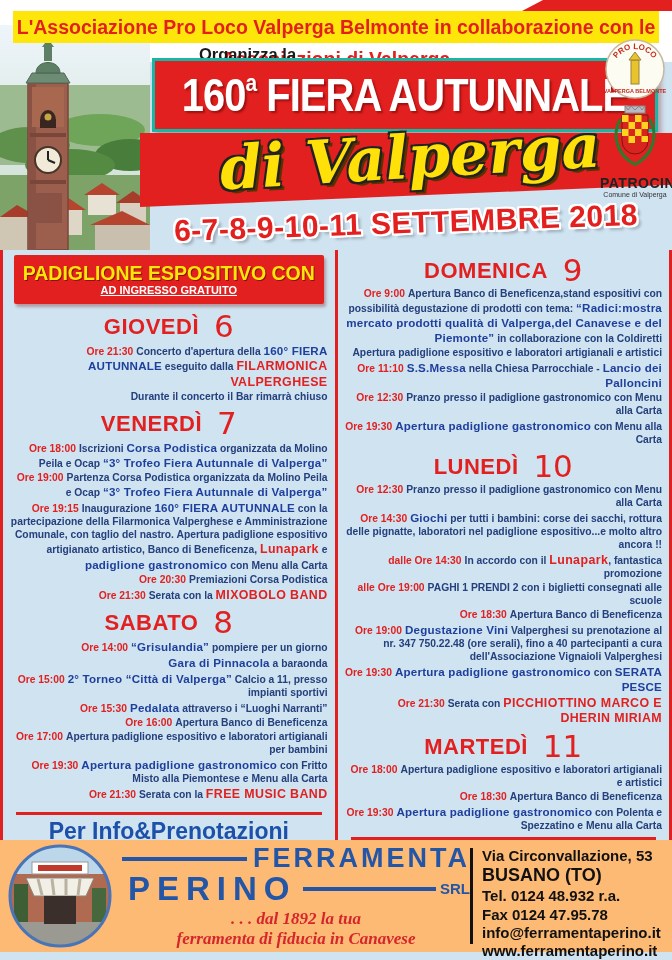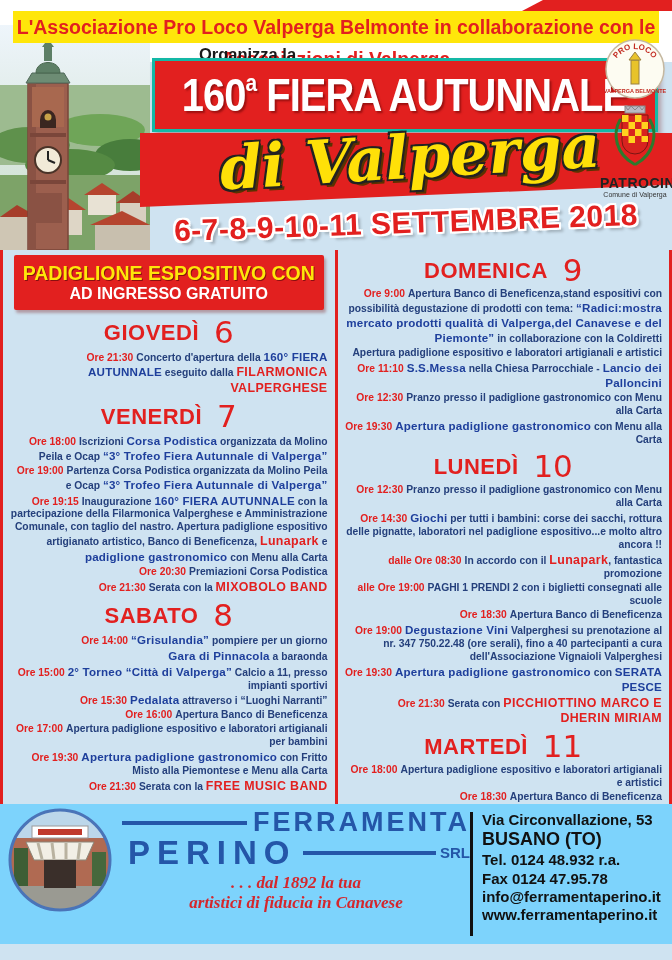--- a/index.html
+++ b/index.html
@@ -35,35 +35,35 @@
   .comune{font-size:7px;color:#333;}
   
   .content{position:absolute;top:250px;left:0;right:0;height:598px;display:flex;
     border-left:3px solid var(--red,#e2201f);border-right:3px solid var(--red,#e2201f);box-sizing:border-box;}
   .col{flex:1;display:flex;flex-direction:column;padding:2px 7px 4px 7px;overflow:hidden;box-sizing:border-box;}
   .col-divider{width:3px;background:var(--red,#e2201f);}
   .expo-box{background:var(--red,#e2201f);text-align:center;padding:7px 2px 6px;margin:3px 4px 4px;border-radius:2px;
     box-shadow:2px 3px 3px rgba(120,20,20,.35);}
   .expo-l1,.expo-l2{color:var(--yellow,#ffe60a);font-weight:800;font-size:19.5px;line-height:1.15;
     text-shadow:1px 1px 0 #8a0f0f;}
-  .expo-l3{color:#fff;font-weight:800;font-size:16px;line-height:1.25;}
+  .expo-l3{color:#fff;font-weight:800;font-size:11px;line-height:1.25;text-decoration:underline;}
   .day-header{text-align:center;color:var(--red,#e2201f);margin:3px 0 2px;line-height:1;}
   .day-name{font-weight:800;font-size:22px;letter-spacing:.5px;}
   .day-num{font-family:"DejaVu Sans",sans-serif;font-weight:400;font-size:31px;margin-left:5px;vertical-align:-3px;}
   .day-items{margin:0;text-align:right;}
   .sched-item{margin:1px 0;line-height:1.26;font-weight:700;color:var(--blue_text,#25407c);font-size:10.3px;}
   .time{color:var(--red,#e2201f);margin-right:3px;}
   .seg{}
   .seg-em{font-size:11.6px;color:var(--comic_blue,#1e3f9c);letter-spacing:.2px;}
   .seg-hl{font-size:12.4px;color:var(--red,#e2201f);font-weight:800;letter-spacing:.4px;}
   .red-hr{height:3px;background:var(--red,#e2201f);margin:5px 6px 4px;}
   .push-down{margin-top:auto;}
   .info-heading{color:var(--info_blue,#1d50a8);text-align:center;font-weight:800;font-size:23px;line-height:1.1;}
   
-  .footer{position:absolute;bottom:16px;left:0;right:0;height:140px;background:#7dd3fc;}
+  .footer{position:absolute;bottom:8px;left:0;right:0;height:112px;background:#fdba74;}
   .store-circle{position:absolute;left:8px;top:4px;}
   .logo-block{position:absolute;left:122px;top:5px;width:348px;text-align:center;}
   .logo-row{display:flex;align-items:center;}
   .logo-bar{flex:1;height:4px;background:var(--logo_blue,#2456a8);}
   .logo-f{color:var(--logo_blue,#2456a8);font-weight:800;font-size:27px;letter-spacing:3px;line-height:1;padding-left:6px;}
   .logo-p{color:var(--logo_blue,#2456a8);font-weight:800;font-size:33px;letter-spacing:7px;line-height:1;padding:0 6px;}
   .logo-srl{color:var(--logo_blue,#2456a8);font-weight:700;font-size:15px;padding-left:4px;}
   .tagline{color:#d4262c;font-family:"Liberation Serif",serif;font-style:italic;font-weight:700;
     font-size:17px;line-height:1.15;margin-top:4px;}
   .footer-vline{position:absolute;left:470px;top:8px;bottom:8px;width:3px;background:#111;}
@@ -174,20 +174,21 @@
   <div class="content">
     <div class="col">
       <div class="expo-box">
         <div class="expo-l1">PADIGLIONE ESPOSITIVO CON</div>
         <div class="expo-l3">AD INGRESSO GRATUITO</div>
       </div>
       <section class="day">
         <h2 class="day-header"><span class="day-name">GIOVEDÌ</span><span class="day-num"> 6</span></h2>
         <div class="day-items">
             <div class="sched-item"><span class="time">Ore 21:30</span><span class="seg">Concerto d'apertura della </span><span class="seg-em">160° FIERA AUTUNNALE</span><span class="seg"> eseguito dalla </span><span class="seg-hl">FILARMONICA VALPERGHESE</span></div>
+            <div class="sched-item"><span class="seg">Durante il concerto il Bar rimarrà chiuso</span></div>
           </div>
       </section>
       <section class="day">
         <h2 class="day-header"><span class="day-name">VENERDÌ</span><span class="day-num"> 7</span></h2>
         <div class="day-items">
             <div class="sched-item"><span class="time">Ore 18:00</span><span class="seg">Iscrizioni </span><span class="seg-em">Corsa Podistica</span><span class="seg"> organizzata da Molino Peila e Ocap </span><span class="seg-em">“3° Trofeo Fiera Autunnale di Valperga”</span></div>
             <div class="sched-item"><span class="time">Ore 19:00</span><span class="seg">Partenza Corsa Podistica organizzata da Molino Peila e Ocap </span><span class="seg-em">“3° Trofeo Fiera Autunnale di Valperga”</span></div>
             <div class="sched-item"><span class="time">Ore 19:15</span><span class="seg">Inaugurazione </span><span class="seg-em">160° FIERA AUTUNNALE</span><span class="seg"> con la partecipazione della Filarmonica Valperghese e Amministrazione Comunale, con taglio del nastro. Apertura padiglione espositivo artigianato artistico, Banco di Beneficenza, </span><span class="seg-hl">Lunapark</span><span class="seg"> e </span><span class="seg-em">padiglione gastronomico</span><span class="seg"> con Menu alla Carta</span></div>
             <div class="sched-item"><span class="time">Ore 20:30</span><span class="seg">Premiazioni Corsa Podistica</span></div>
             <div class="sched-item"><span class="time">Ore 21:30</span><span class="seg">Serata con la </span><span class="seg-hl">MIXOBOLO BAND</span></div>
@@ -220,21 +221,21 @@
             <div class="sched-item"><span class="time">Ore 11:10</span><span class="seg-em">S.S.Messa</span><span class="seg"> nella Chiesa Parrocchiale - </span><span class="seg-em">Lancio dei Palloncini</span></div>
             <div class="sched-item"><span class="time">Ore 12:30</span><span class="seg">Pranzo presso il padiglione gastronomico con Menu alla Carta</span></div>
             <div class="sched-item"><span class="time">Ore 19:30</span><span class="seg-em">Apertura padiglione gastronomico</span><span class="seg"> con Menu alla Carta</span></div>
           </div>
       </section>
       <section class="day">
         <h2 class="day-header"><span class="day-name">LUNEDÌ</span><span class="day-num"> 10</span></h2>
         <div class="day-items">
             <div class="sched-item"><span class="time">Ore 12:30</span><span class="seg">Pranzo presso il padiglione gastronomico con Menu alla Carta</span></div>
             <div class="sched-item"><span class="time">Ore 14:30</span><span class="seg-em">Giochi</span><span class="seg"> per tutti i bambini: corse dei sacchi, rottura delle pignatte, laboratori nel padiglione espositivo...e molto altro ancora !!</span></div>
-            <div class="sched-item"><span class="time">dalle Ore 08:30</span><span class="seg">In accordo con il </span><span class="seg-hl">Lunapark</span><span class="seg">, fantastica promozione</span></div>
+            <div class="sched-item"><span class="time">dalle Ore 14:30</span><span class="seg">In accordo con il </span><span class="seg-hl">Lunapark</span><span class="seg">, fantastica promozione</span></div>
             <div class="sched-item"><span class="time">alle Ore 19:00</span><span class="seg">PAGHI 1 PRENDI 2 con i biglietti consegnati alle scuole</span></div>
             <div class="sched-item"><span class="time">Ore 18:30</span><span class="seg">Apertura Banco di Beneficenza</span></div>
             <div class="sched-item"><span class="time">Ore 19:00</span><span class="seg-em">Degustazione Vini</span><span class="seg"> Valperghesi su prenotazione al nr. 347 750.22.48 (ore serali), fino a 40 partecipanti a cura dell'Associazione Vignaioli Valperghesi</span></div>
             <div class="sched-item"><span class="time">Ore 19:30</span><span class="seg-em">Apertura padiglione gastronomico</span><span class="seg"> con </span><span class="seg-em">SERATA PESCE</span></div>
             <div class="sched-item"><span class="time">Ore 21:30</span><span class="seg">Serata con </span><span class="seg-hl">PICCHIOTTINO MARCO E DHERIN MIRIAM</span></div>
           </div>
       </section>
       <section class="day">
         <h2 class="day-header"><span class="day-name">MARTEDÌ</span><span class="day-num"> 11</span></h2>
         <div class="day-items">
@@ -278,21 +279,21 @@
         <div class="logo-bar"></div>
         <div class="logo-f">FERRAMENTA</div>
       </div>
       <div class="logo-row">
         <div class="logo-p">PERINO</div>
         <div class="logo-bar"></div>
         <div class="logo-srl">SRL</div>
       </div>
       <div class="tagline">
         <div>. . . dal 1892 la tua</div>
-        <div>artistici di fiducia in Canavese</div>
+        <div>ferramenta di fiducia in Canavese</div>
       </div>
     </div>
 
     <div class="footer-vline"></div>
     <div class="address">
       <div>Via Circonvallazione, 53</div>
       <div class="addr-big">BUSANO (TO)</div>
       <div>Tel. 0124 48.932 r.a.</div>
       <div>Fax 0124 47.95.78</div>
       <div>info@ferramentaperino.it</div>

